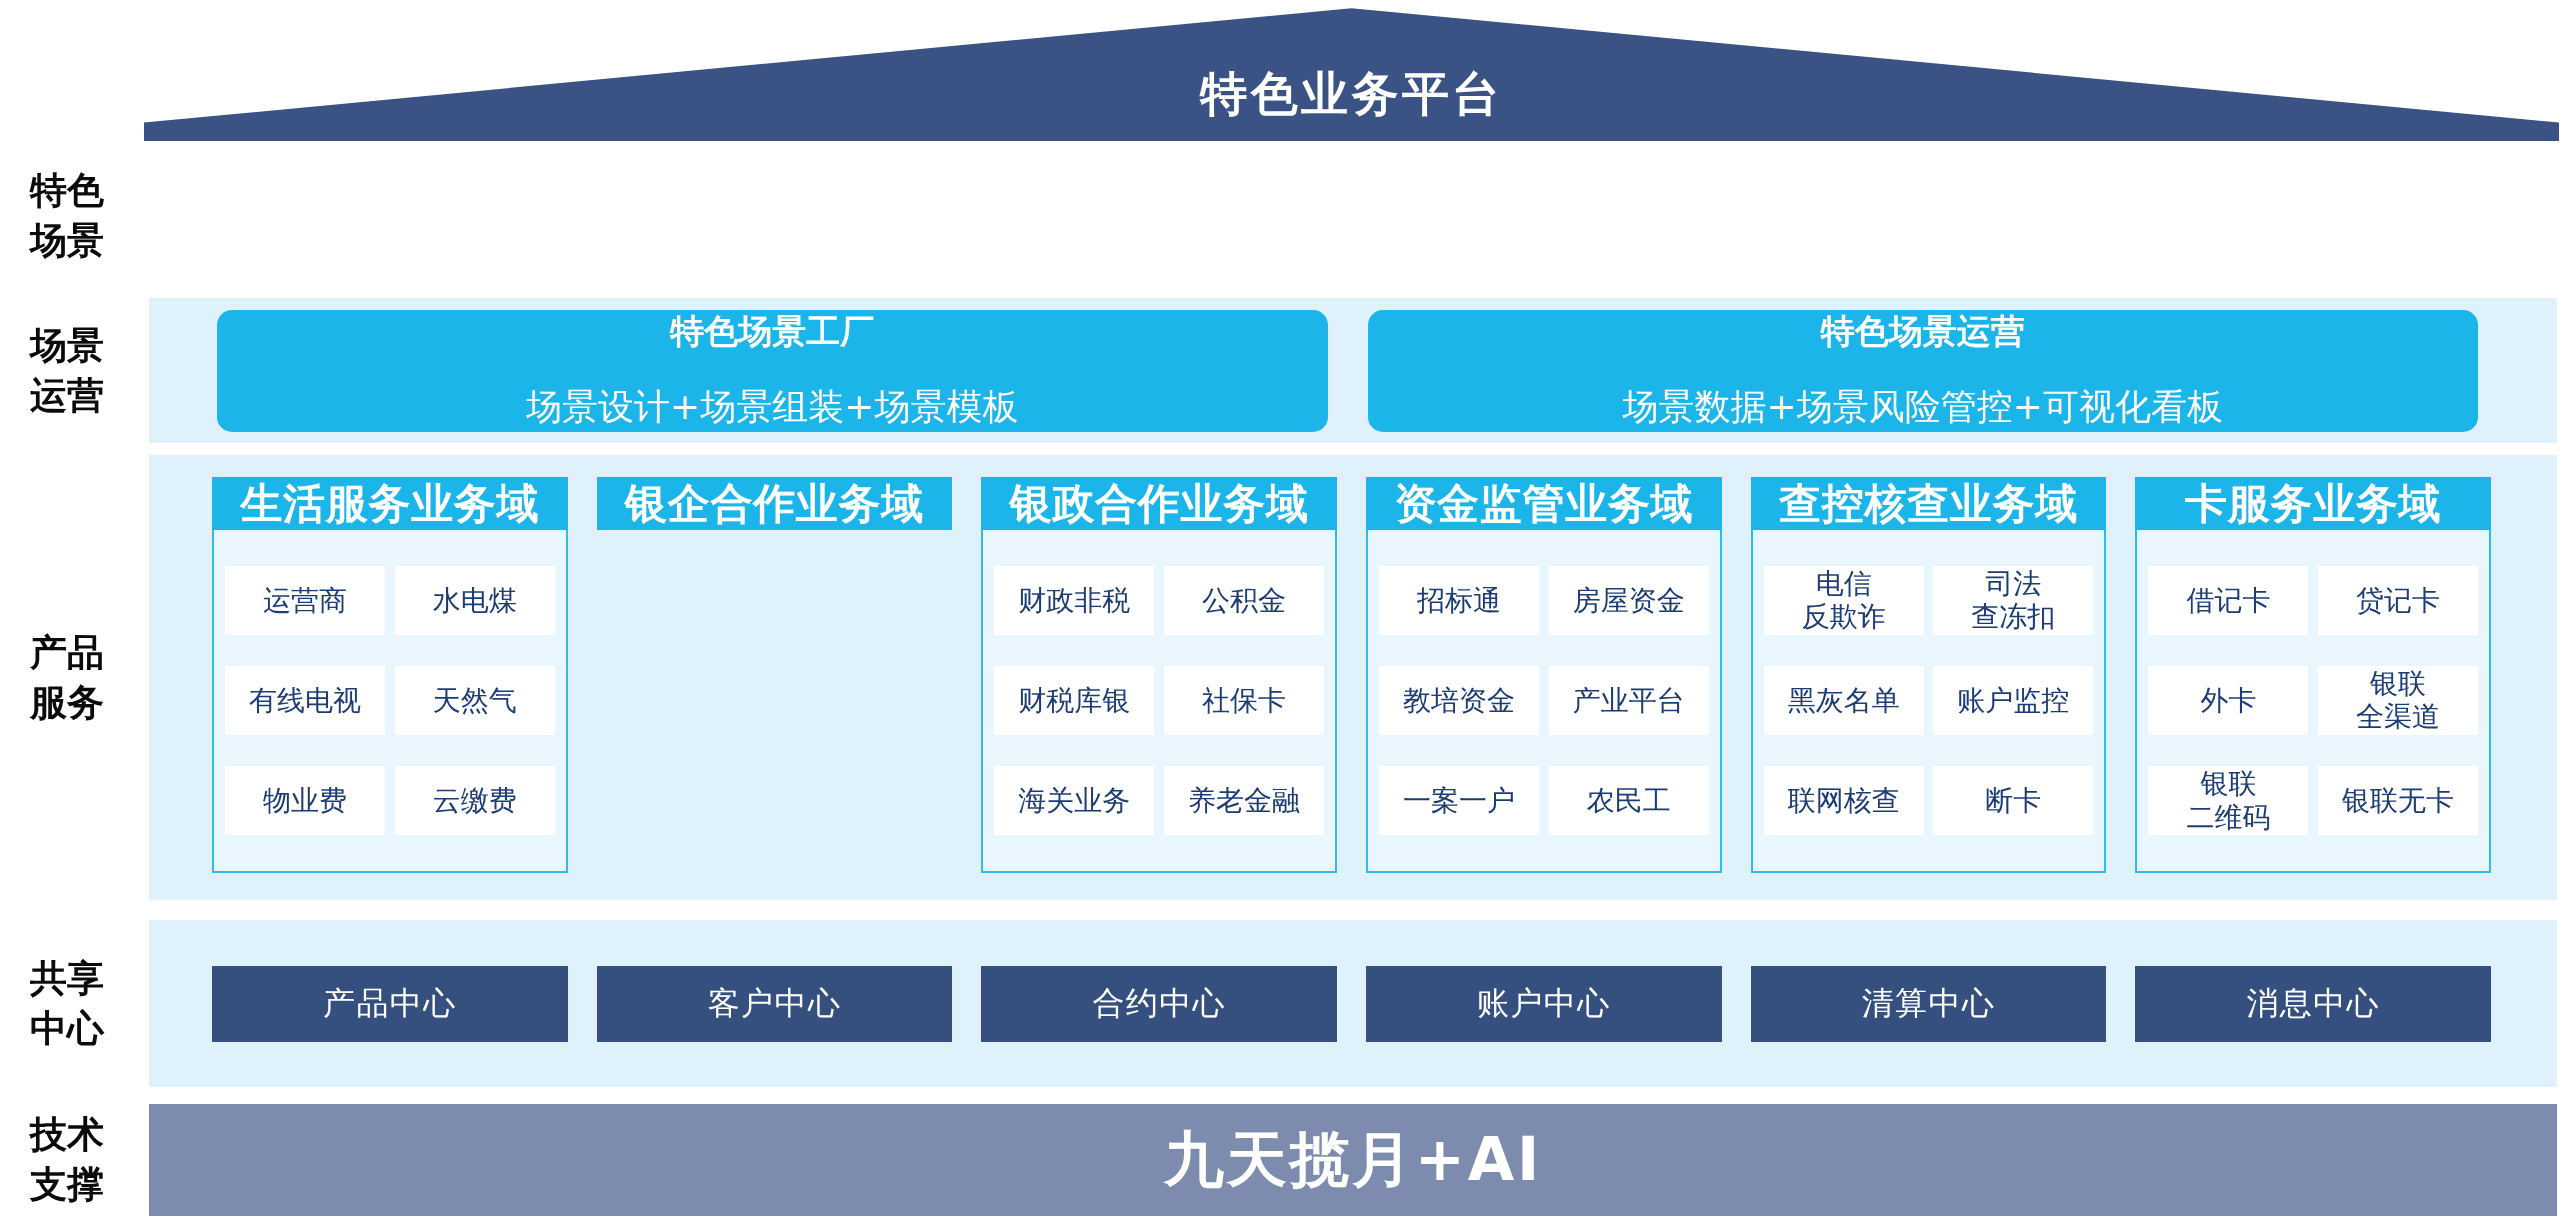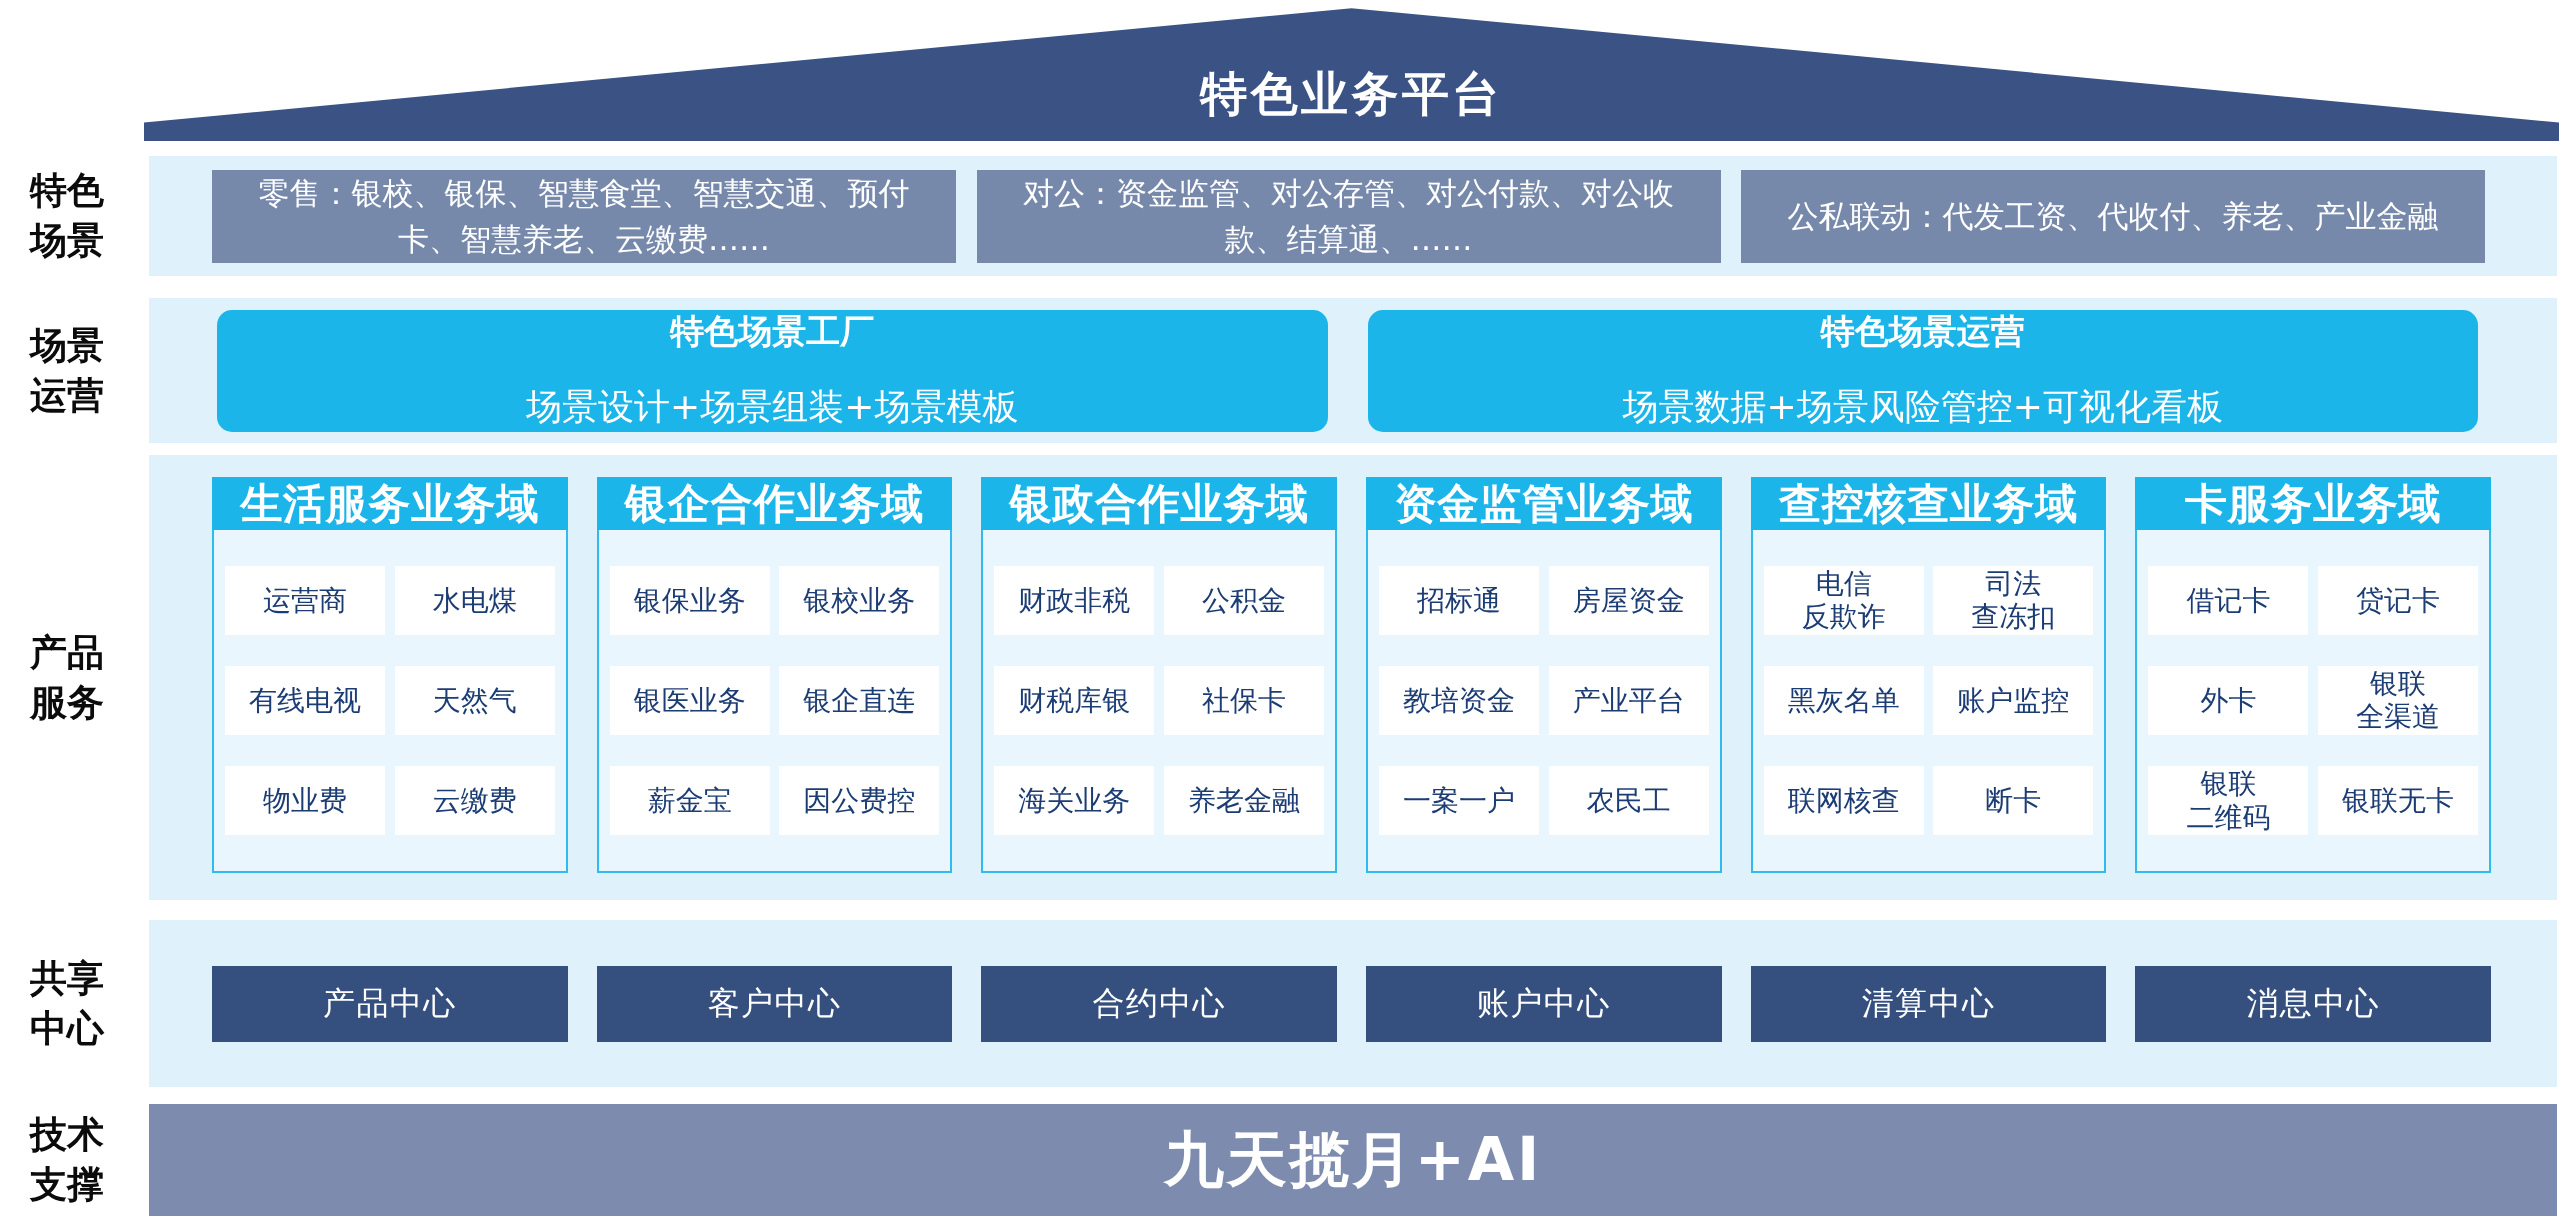--- a/index.html
+++ b/index.html
@@ -104,25 +104,20 @@
 场景</div>
   <div class="rail-label" style="top:298px;height:145px;">场景
 运营</div>
   <div class="rail-label" style="top:455px;height:445px;">产品
 服务</div>
   <div class="rail-label" style="top:920px;height:167px;">共享
 中心</div>
   <div class="rail-label" style="top:1104px;height:112px;">技术
 支撑</div>
 
-  <div class="band scenes">
-    <div class="scene-box">零售：银校、银保、智慧食堂、智慧交通、预付卡、智慧养老、云缴费……</div>
-    <div class="scene-box">对公：资金监管、对公存管、对公付款、对公收款、结算通、……</div>
-    <div class="scene-box">公私联动：代发工资、代收付、养老、产业金融</div>
-  </div>
 
   <div class="band operation">
     <div class="op-box">
       <div class="op-title">特色场景工厂</div>
       <div class="op-sub">场景设计+场景组装+场景模板</div>
     </div>
     <div class="op-box">
       <div class="op-title">特色场景运营</div>
       <div class="op-sub">场景数据+场景风险管控+可视化看板</div>
     </div>
@@ -137,28 +132,20 @@
         <div class="prod-item">水电煤</div>
         <div class="prod-item">有线电视</div>
         <div class="prod-item">天然气</div>
         <div class="prod-item">物业费</div>
         <div class="prod-item">云缴费</div>
       </div>
     </div>
 
     <div class="prod-col">
       <div class="prod-header">银企合作业务域</div>
-      <div class="prod-body">
-        <div class="prod-item">银保业务</div>
-        <div class="prod-item">银校业务</div>
-        <div class="prod-item">银医业务</div>
-        <div class="prod-item">银企直连</div>
-        <div class="prod-item">薪金宝</div>
-        <div class="prod-item">因公费控</div>
-      </div>
     </div>
 
     <div class="prod-col">
       <div class="prod-header">银政合作业务域</div>
       <div class="prod-body">
         <div class="prod-item">财政非税</div>
         <div class="prod-item">公积金</div>
         <div class="prod-item">财税库银</div>
         <div class="prod-item">社保卡</div>
         <div class="prod-item">海关业务</div>

